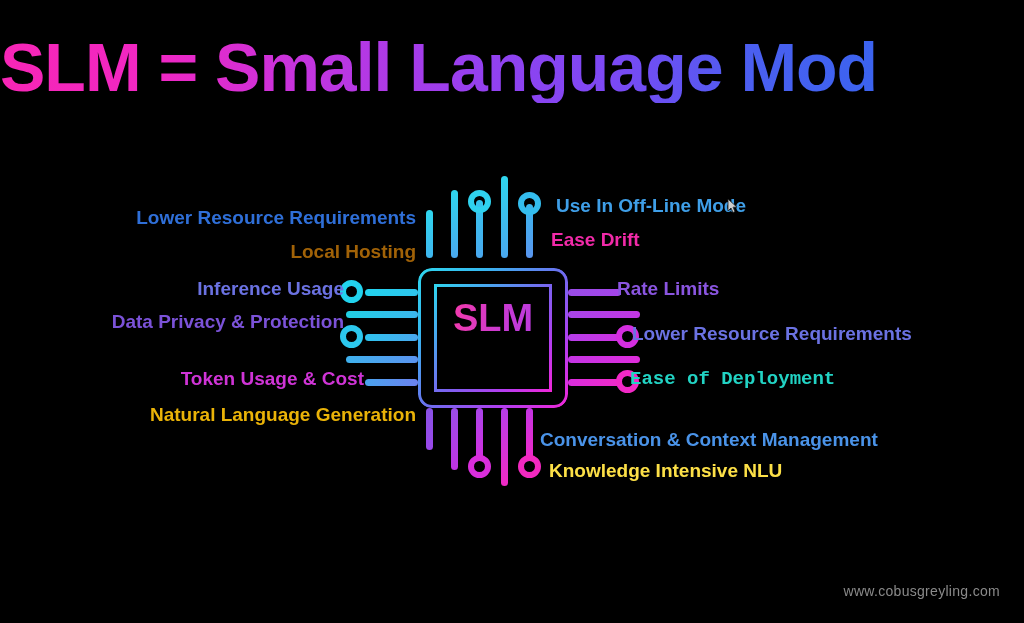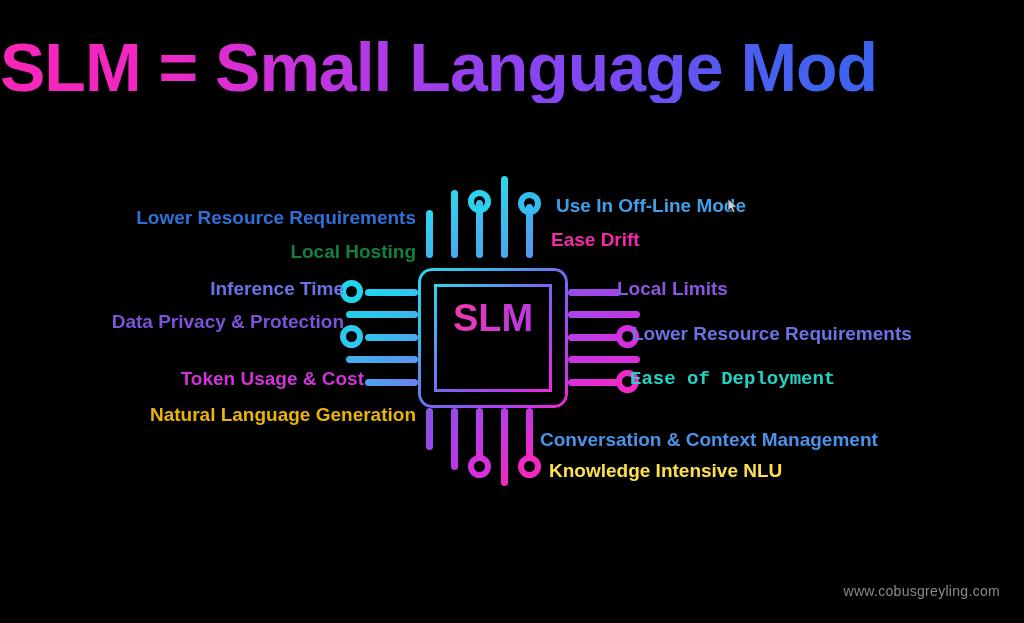--- a/index.html
+++ b/index.html
@@ -125,35 +125,35 @@
   <div class="ring" style="left:50px; top:287px; width:23px; height:23px; border-color:#d92edc;"></div>
 
   <div class="pin pin-v" style="left:83px; top:240px; height:78px; background:linear-gradient(180deg,#b63eea,#f12ac4);"></div>
 
   <div class="pin pin-v" style="left:108px; top:240px; height:52px; background:linear-gradient(180deg,#c435e4,#f029c8);"></div>
   <div class="ring" style="left:100px; top:287px; width:23px; height:23px; border-color:#f229c0;"></div>
 </div>
 
 <div class="lbl l" style="right: 608px; top: 207px; color: rgb(47, 111, 216);">Lower Resource Requirements</div>
 
-<div class="lbl l" style="right: 608px; top: 241px; color: #15803d;">Local Hosting</div>
+<div class="lbl l" style="right: 608px; top: 241px; color: #a16207;">Local Hosting</div>
 
-<div class="lbl l" style="right: 680px; top: 278px; color: rgb(107, 114, 226);">Inference Time</div>
+<div class="lbl l" style="right: 680px; top: 278px; color: rgb(107, 114, 226);">Inference Usage</div>
 
 <div class="lbl l" style="right: 680px; top: 311px; color: rgb(123, 82, 216);">Data Privacy &amp; Protection</div>
 
 <div class="lbl l" style="right: 660px; top: 368px; color: rgb(207, 52, 214);">Token Usage &amp; Cost</div>
 
 <div class="lbl l" style="right: 608px; top: 404px; color: #eab308;">Natural Language Generation</div>
 
 <div class="lbl r" style="left: 556px; top: 195px; color: rgb(63, 159, 232);">Use In Off-Line Mode</div>
 
 <div class="lbl r" style="left: 551px; top: 229px; color: rgb(241, 42, 168);">Ease Drift</div>
 
-<div class="lbl r" style="left: 617px; top: 278px; color: rgb(138, 85, 224);">Local Limits</div>
+<div class="lbl r" style="left: 617px; top: 278px; color: rgb(138, 85, 224);">Rate Limits</div>
 
 <div class="lbl r" style="left: 632px; top: 323px; color: rgb(107, 114, 226);">Lower Resource Requirements</div>
 
 <div class="lbl r" style="left: 630px; top: 368px; color: rgb(34, 211, 196); font-family: Liberation Mono, monospace;">Ease of Deployment</div>
 
 <div class="lbl r" style="left: 540px; top: 417px; color: rgb(74, 147, 232); margin-top: 12px;">Conversation &amp; Context Management</div>
 
 <div class="lbl r" style="left: 549px; top: 460px; color: #fde047;">Knowledge Intensive NLU</div>
 
 <div id="cursor" style="left:727px; top:198px;">

